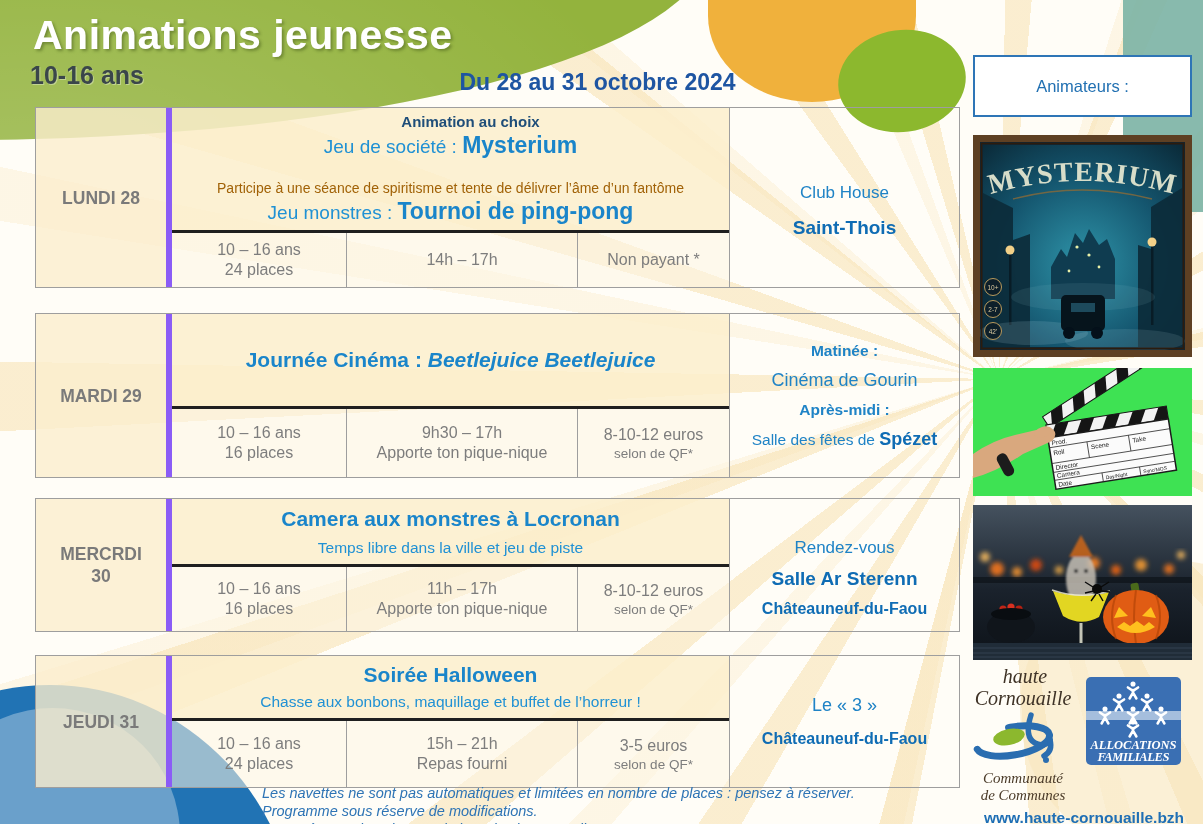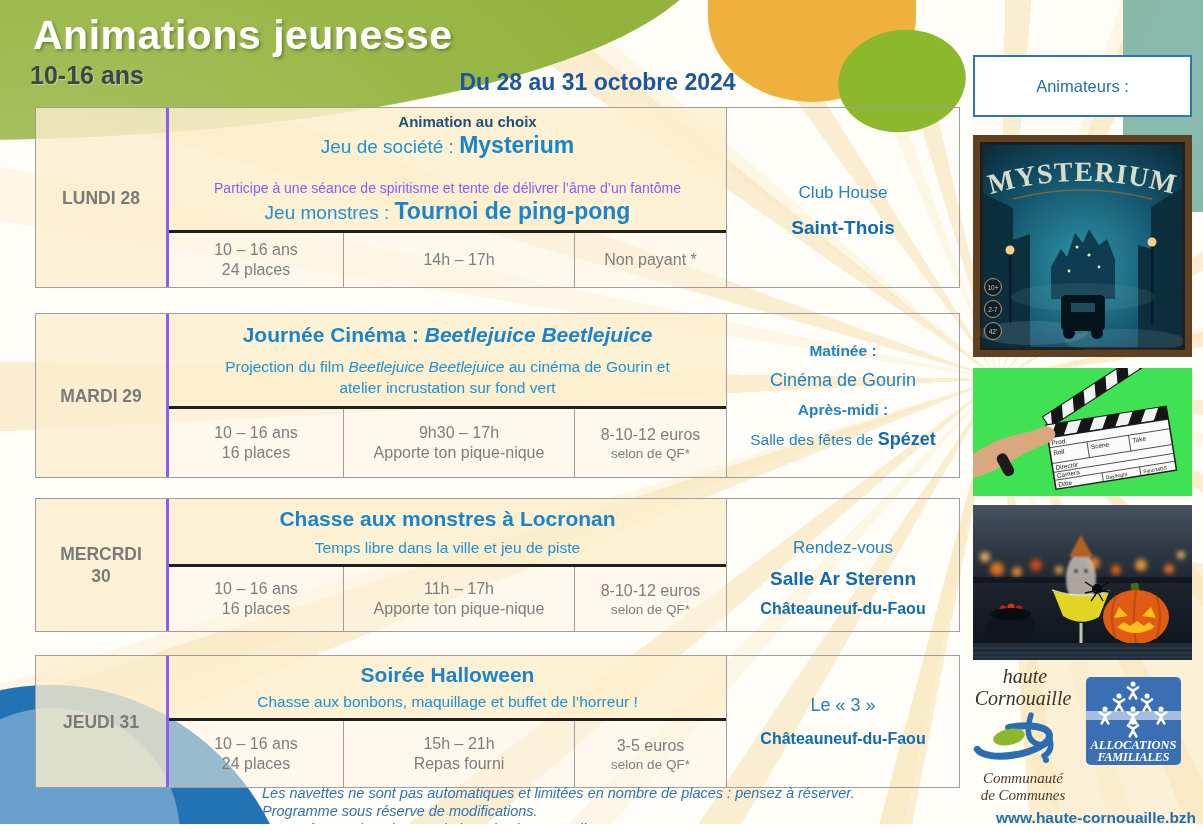--- a/index.html
+++ b/index.html
@@ -72,34 +72,34 @@
   }
   .animators .a-label{font-size:16.5px;color:#2170b2;}
   .animators .a-names{font-size:23px;color:#1b7fc4;}
   
   .block{
     position:absolute;left:35px;width:925px;display:flex;box-sizing:border-box;
     border:1px solid #9e9e9e;
   }
   .day-cell{
     width:130px;flex:0 0 130px;background:rgba(251,238,205,0.80);
-    border-right:3px solid #8b5cf6;display:flex;align-items:center;justify-content:center;
+    border-right:6px solid #8b5cf6;display:flex;align-items:center;justify-content:center;
     text-align:center;
   }
   .day-label{font-size:17.5px;font-weight:bold;color:#7a7a7a;line-height:22px;}
   .content-col{width:557px;flex:0 0 557px;display:flex;flex-direction:column;box-sizing:border-box;}
   .desc{
     flex:1;background:rgba(251,238,205,0.85);border-bottom:3px solid #1f1f1f;
     display:flex;flex-direction:column;justify-content:space-around;align-items:center;
     text-align:center;padding:4px 8px;box-sizing:border-box;
   }
   .choice-header{font-size:15px;font-weight:bold;color:#1f4e79;margin-left:40px;}
   .act-label{font-size:19px;color:#2091d4;}
   .act-name{font-size:23px;font-weight:800;color:#1a85ca;}
-  .act-desc{font-size:14px;color:#8b5cf6;margin-top:20px;}
+  .act-desc{font-size:14px;color:#a16207;margin-top:20px;}
   .big-title{font-size:21px;font-weight:800;color:#1a85ca;line-height:26px;}
   .big-title .it{font-style:italic;}
   .sub-line{font-size:15.5px;color:#2091d4;line-height:21px;padding:0 26px;}
   .sub-line .it{font-style:italic;}
   .info-row{display:flex;background:rgba(253,246,228,0.55);}
   .info-cell{
     display:flex;flex-direction:column;align-items:center;justify-content:center;gap:2px;
     font-size:16px;color:#7d7d7d;text-align:center;box-sizing:border-box;
   }
   .c-ages{flex:0 0 175px;border-right:1px solid #9e9e9e;}
@@ -121,21 +121,21 @@
   .notes{
     position:absolute;left:262px;top:784px;font-style:italic;font-size:14.5px;
     color:#2e74b5;line-height:18px;
   }
   
   .photo{position:absolute;left:973px;width:219px;display:block;}
   .hc-logo{position:absolute;left:963px;top:663px;}
   .caf-logo{position:absolute;left:1086px;top:677px;}
   .site-link{
     position:absolute;left:984px;top:809px;font-size:15.5px;font-weight:bold;
-    color:#1f6fb5;text-decoration:underline;margin-left:12px;
+    color:#1f6fb5;text-decoration:underline;
   }
 </style>
 </head>
 <body>
 
 <div class="page">
 
   <div class="rays"></div>
   <div class="soft-circle"></div>
   <div class="blob-green"></div>
@@ -184,21 +184,20 @@
     </div>
   </section>
 
   <section class="block" style="top:313px;height:165px">
     <div class="day-cell">
       <span class="day-label">MARDI 29</span>
     </div>
     <div class="content-col">
       <div class="desc">
         <div class="big-title"><span>Journée Cinéma : </span><span class="it">Beetlejuice Beetlejuice</span></div>
-        <div class="sub-line"><span>Projection du film </span><span class="it">Beetlejuice Beetlejuice</span><span> au cinéma de Gourin et atelier incrustation sur fond vert</span></div>
       </div>
       <div class="info-row" style="flex:0 0 68px">
         <div class="info-cell c-ages">
           <div>10 – 16 ans</div>
           <div>16 places</div>
         </div>
         <div class="info-cell c-time">
           <div>9h30 – 17h</div>
           <div>Apporte ton pique-nique</div>
         </div>
@@ -218,21 +217,21 @@
       <div class="loc-mixed"><span>Salle des fêtes de </span><span class="b">Spézet</span></div>
     </div>
   </section>
 
   <section class="block" style="top:498px;height:134px">
     <div class="day-cell">
       <span class="day-label"><span>MERCRDI</span><br><span>30</span></span>
     </div>
     <div class="content-col">
       <div class="desc">
-        <div class="big-title">Chasse aux monstres à Locronan</div>
+        <div class="big-title">Camera aux monstres à Locronan</div>
         <div class="sub-line">Temps libre dans la ville et jeu de piste</div>
       </div>
       <div class="info-row" style="flex:0 0 64px">
         <div class="info-cell c-ages">
           <div>10 – 16 ans</div>
           <div>16 places</div>
         </div>
         <div class="info-cell c-time">
           <div>11h – 17h</div>
           <div>Apporte ton pique-nique</div>

